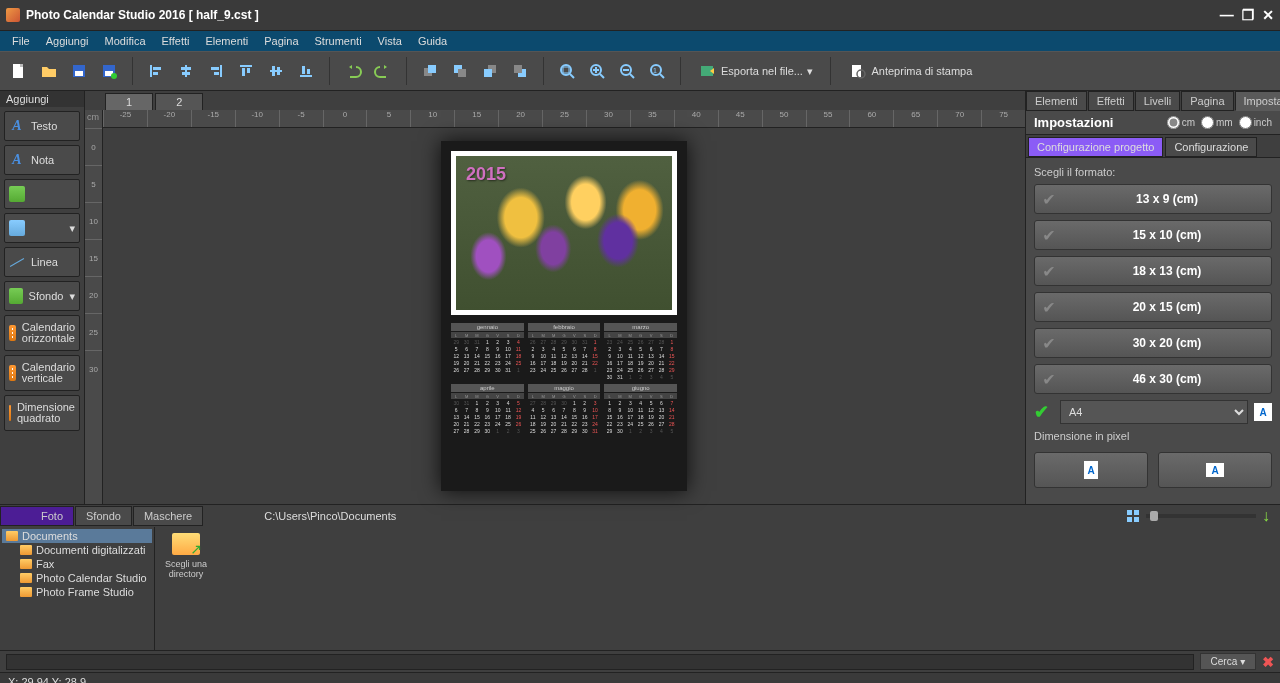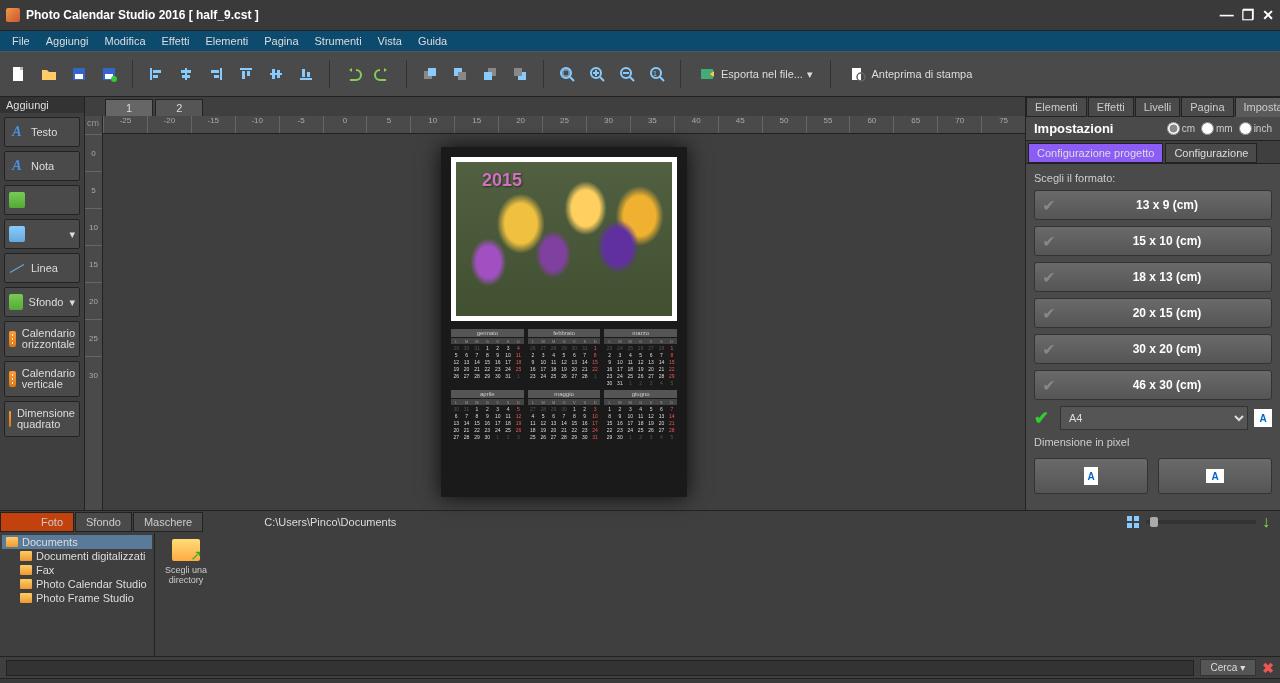--- a/index.html
+++ b/index.html
@@ -10,21 +10,21 @@
 .titlebar .app-icon { width: 14px; height: 14px; background: linear-gradient(135deg,#e94,#c53); margin-right: 6px; border-radius: 2px; }
 .titlebar .title { color: #fff; font-weight: bold; font-size: 12px; }
 .titlebar .win-controls { margin-left: auto; display: flex; gap: 8px; }
 .titlebar .win-controls span { color: #fff; font-size: 14px; cursor: pointer; font-weight: bold; }
 
 
 .menubar { height: 20px; background: #0c4a6e; display: flex; align-items: center; padding: 0 4px; color: #ddd; }
 .menubar .menu-item { padding: 2px 8px; cursor: pointer; }
 
 
-.toolbar { height: 46px; background: #4a4a4a; display: flex; align-items: center; padding: 0 8px; gap: 8px; border-top: 1px solid #555; border-bottom: 1px solid #222; }
+.toolbar { height: 40px; background: #4a4a4a; display: flex; align-items: center; padding: 0 8px; gap: 8px; border-top: 1px solid #555; border-bottom: 1px solid #222; }
 .toolbar .tb-btn { width: 22px; height: 22px; display: flex; align-items: center; justify-content: center; cursor: pointer; border-radius: 2px; }
 .toolbar .sep { width: 1px; height: 28px; background: #333; margin: 0 4px; }
 .toolbar .export-btn { display: flex; align-items: center; gap: 4px; padding: 2px 6px; cursor: pointer; color: #ddd; }
 
 
 .main-row { display: flex; height: 413px; }
 .left-panel { width: 85px; background: #3f3f3f; border-right: 1px solid #222; }
 .left-panel .lp-header { background: #333; padding: 2px 6px; color: #ddd; font-size: 11px; }
 .left-panel .lp-btn { margin: 4px; padding: 6px 4px; background: #4a4a4a; border: 1px solid #222; border-radius: 2px; display: flex; align-items: center; gap: 6px; cursor: pointer; color: #ddd; font-size: 11px; }
 .left-panel .lp-btn.dropdown { justify-content: space-between; }
@@ -58,21 +58,21 @@
 .doc-photo { width: 100%; height: 164px; border: 5px solid #fff; position: relative; overflow: hidden; }
 .photo-art { position: absolute; inset: 0; background:
   radial-gradient(ellipse 40px 50px at 30% 40%, #f0c040 0%, #f0c040 40%, transparent 60%),
   radial-gradient(ellipse 35px 45px at 60% 30%, #ffd060 0%, #ffd060 40%, transparent 60%),
   radial-gradient(ellipse 30px 40px at 45% 60%, #8040a0 0%, #8040a0 40%, transparent 60%),
   radial-gradient(ellipse 35px 45px at 75% 55%, #6030a0 0%, #6030a0 40%, transparent 60%),
   radial-gradient(ellipse 40px 50px at 85% 35%, #f0b030 0%, #f0b030 40%, transparent 60%),
   radial-gradient(ellipse 30px 40px at 15% 65%, #a050c0 0%, #a050c0 40%, transparent 60%),
   linear-gradient(#506040, #405030);
 }
-.doc-year { position: absolute; top: 8px; left: 26px; color: #d070c0; font-size: 18px; font-weight: bold; text-shadow: 1px 1px 2px rgba(0,0,0,0.5); }
+.doc-year { position: absolute; top: 8px; left: 10px; color: #d070c0; font-size: 18px; font-weight: bold; text-shadow: 1px 1px 2px rgba(0,0,0,0.5); }
 .months-grid { margin-top: 8px; display: grid; grid-template-columns: repeat(3, 1fr); gap: 4px; }
 .month { font-size: 5px; color: #ccc; }
 .month-header { background: #555; color: #ccc; text-align: center; padding: 1px; font-size: 6px; margin-bottom: 1px; }
 .month-dow { display: grid; grid-template-columns: repeat(7,1fr); background: #444; }
 .month-dow span { text-align: center; color: #999; font-size: 4px; padding: 0.5px; }
 .month-days { display: grid; grid-template-columns: repeat(7,1fr); }
 .month-days span { text-align: center; font-size: 5px; padding: 0.5px; color: #ddd; }
 .month-days span.sun { color: #e55; }
 .month-days span.other { color: #555; }
 
@@ -105,21 +105,21 @@
 .orient-btn .pg { background: #fff; display:flex; align-items:center; justify-content:center; color:#06c; font-weight:bold; font-size:10px; }
 .orient-btn.portrait .pg { width: 14px; height: 18px; }
 .orient-btn.landscape .pg { width: 18px; height: 14px; }
 
 
 .bottom-row { height: 168px; display: flex; border-top: 1px solid #222; }
 .bottom-left { flex: 1; display: flex; flex-direction: column; background: #3f3f3f; }
 .blob-tabs-row { display: flex; align-items: center; background: #3f3f3f; height: 22px; }
 .blob-tabs { display: flex; }
 .blob-tab { padding: 3px 10px; background: #4a4a4a; border: 1px solid #222; color: #ccc; font-size: 11px; cursor: pointer; margin-right: 1px; }
-.blob-tab.active { background: #c2410c; padding-left: 40px; }
+.blob-tab.active { background: #4c1d95; padding-left: 40px; }
 .blob-path { flex: 1; padding-left: 60px; color: #ddd; font-size: 11px; }
 .blob-zoom { display: flex; align-items: center; gap: 6px; padding-right: 10px; }
 .zoom-slider { width: 110px; height: 4px; background: #333; position: relative; }
 .zoom-slider::before { content:""; position:absolute; left:4px; top:-3px; width:8px; height:10px; background:#aaa; border-radius:2px; }
 .blob-content { flex: 1; display: flex; background: #3f3f3f; }
 .folder-tree { width: 155px; border-right: 1px solid #222; padding: 2px; font-size: 11px; color: #ddd; overflow:hidden; }
 .tree-root { background: #5a7a9a; padding: 1px 4px; display: flex; align-items: center; gap: 4px; }
 .tree-item { padding: 1px 4px 1px 18px; display: flex; align-items: center; gap: 4px; }
 .tree-icon { width: 12px; height: 10px; background: linear-gradient(#fc6,#e93); border-radius: 1px; display:inline-block; }
 .folder-view { flex: 1; padding: 6px; display: flex; align-items: flex-start; }

